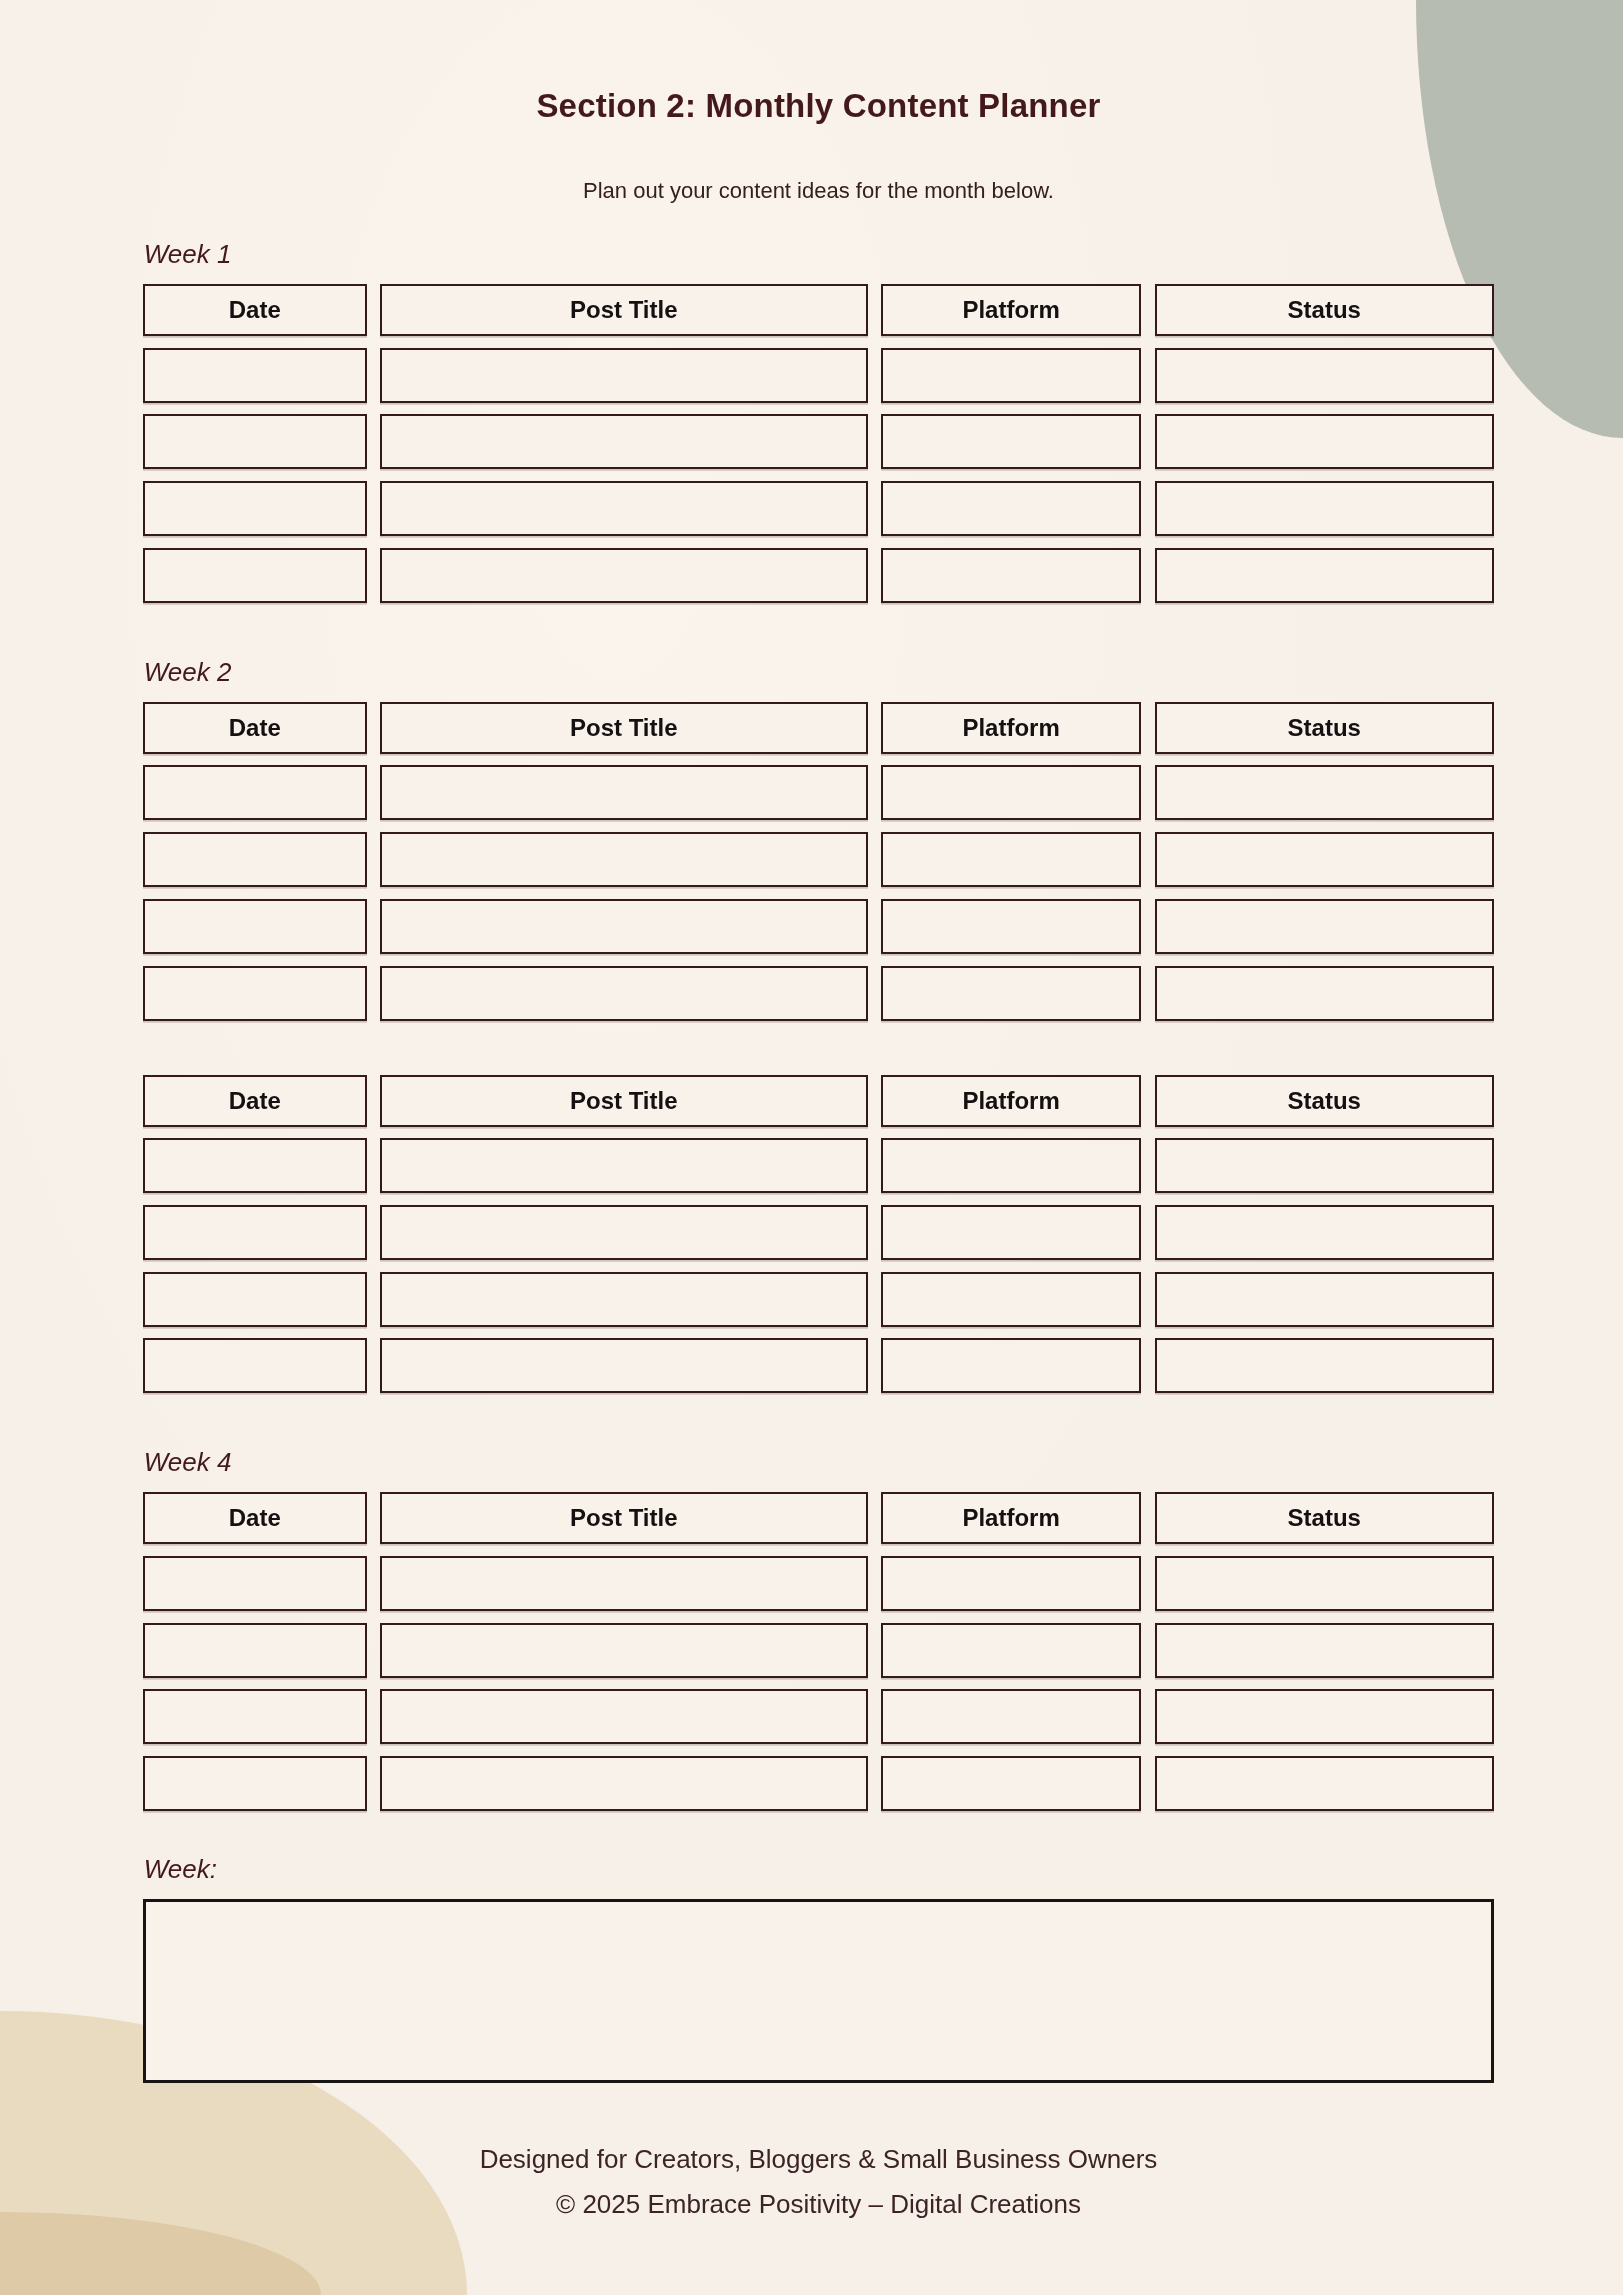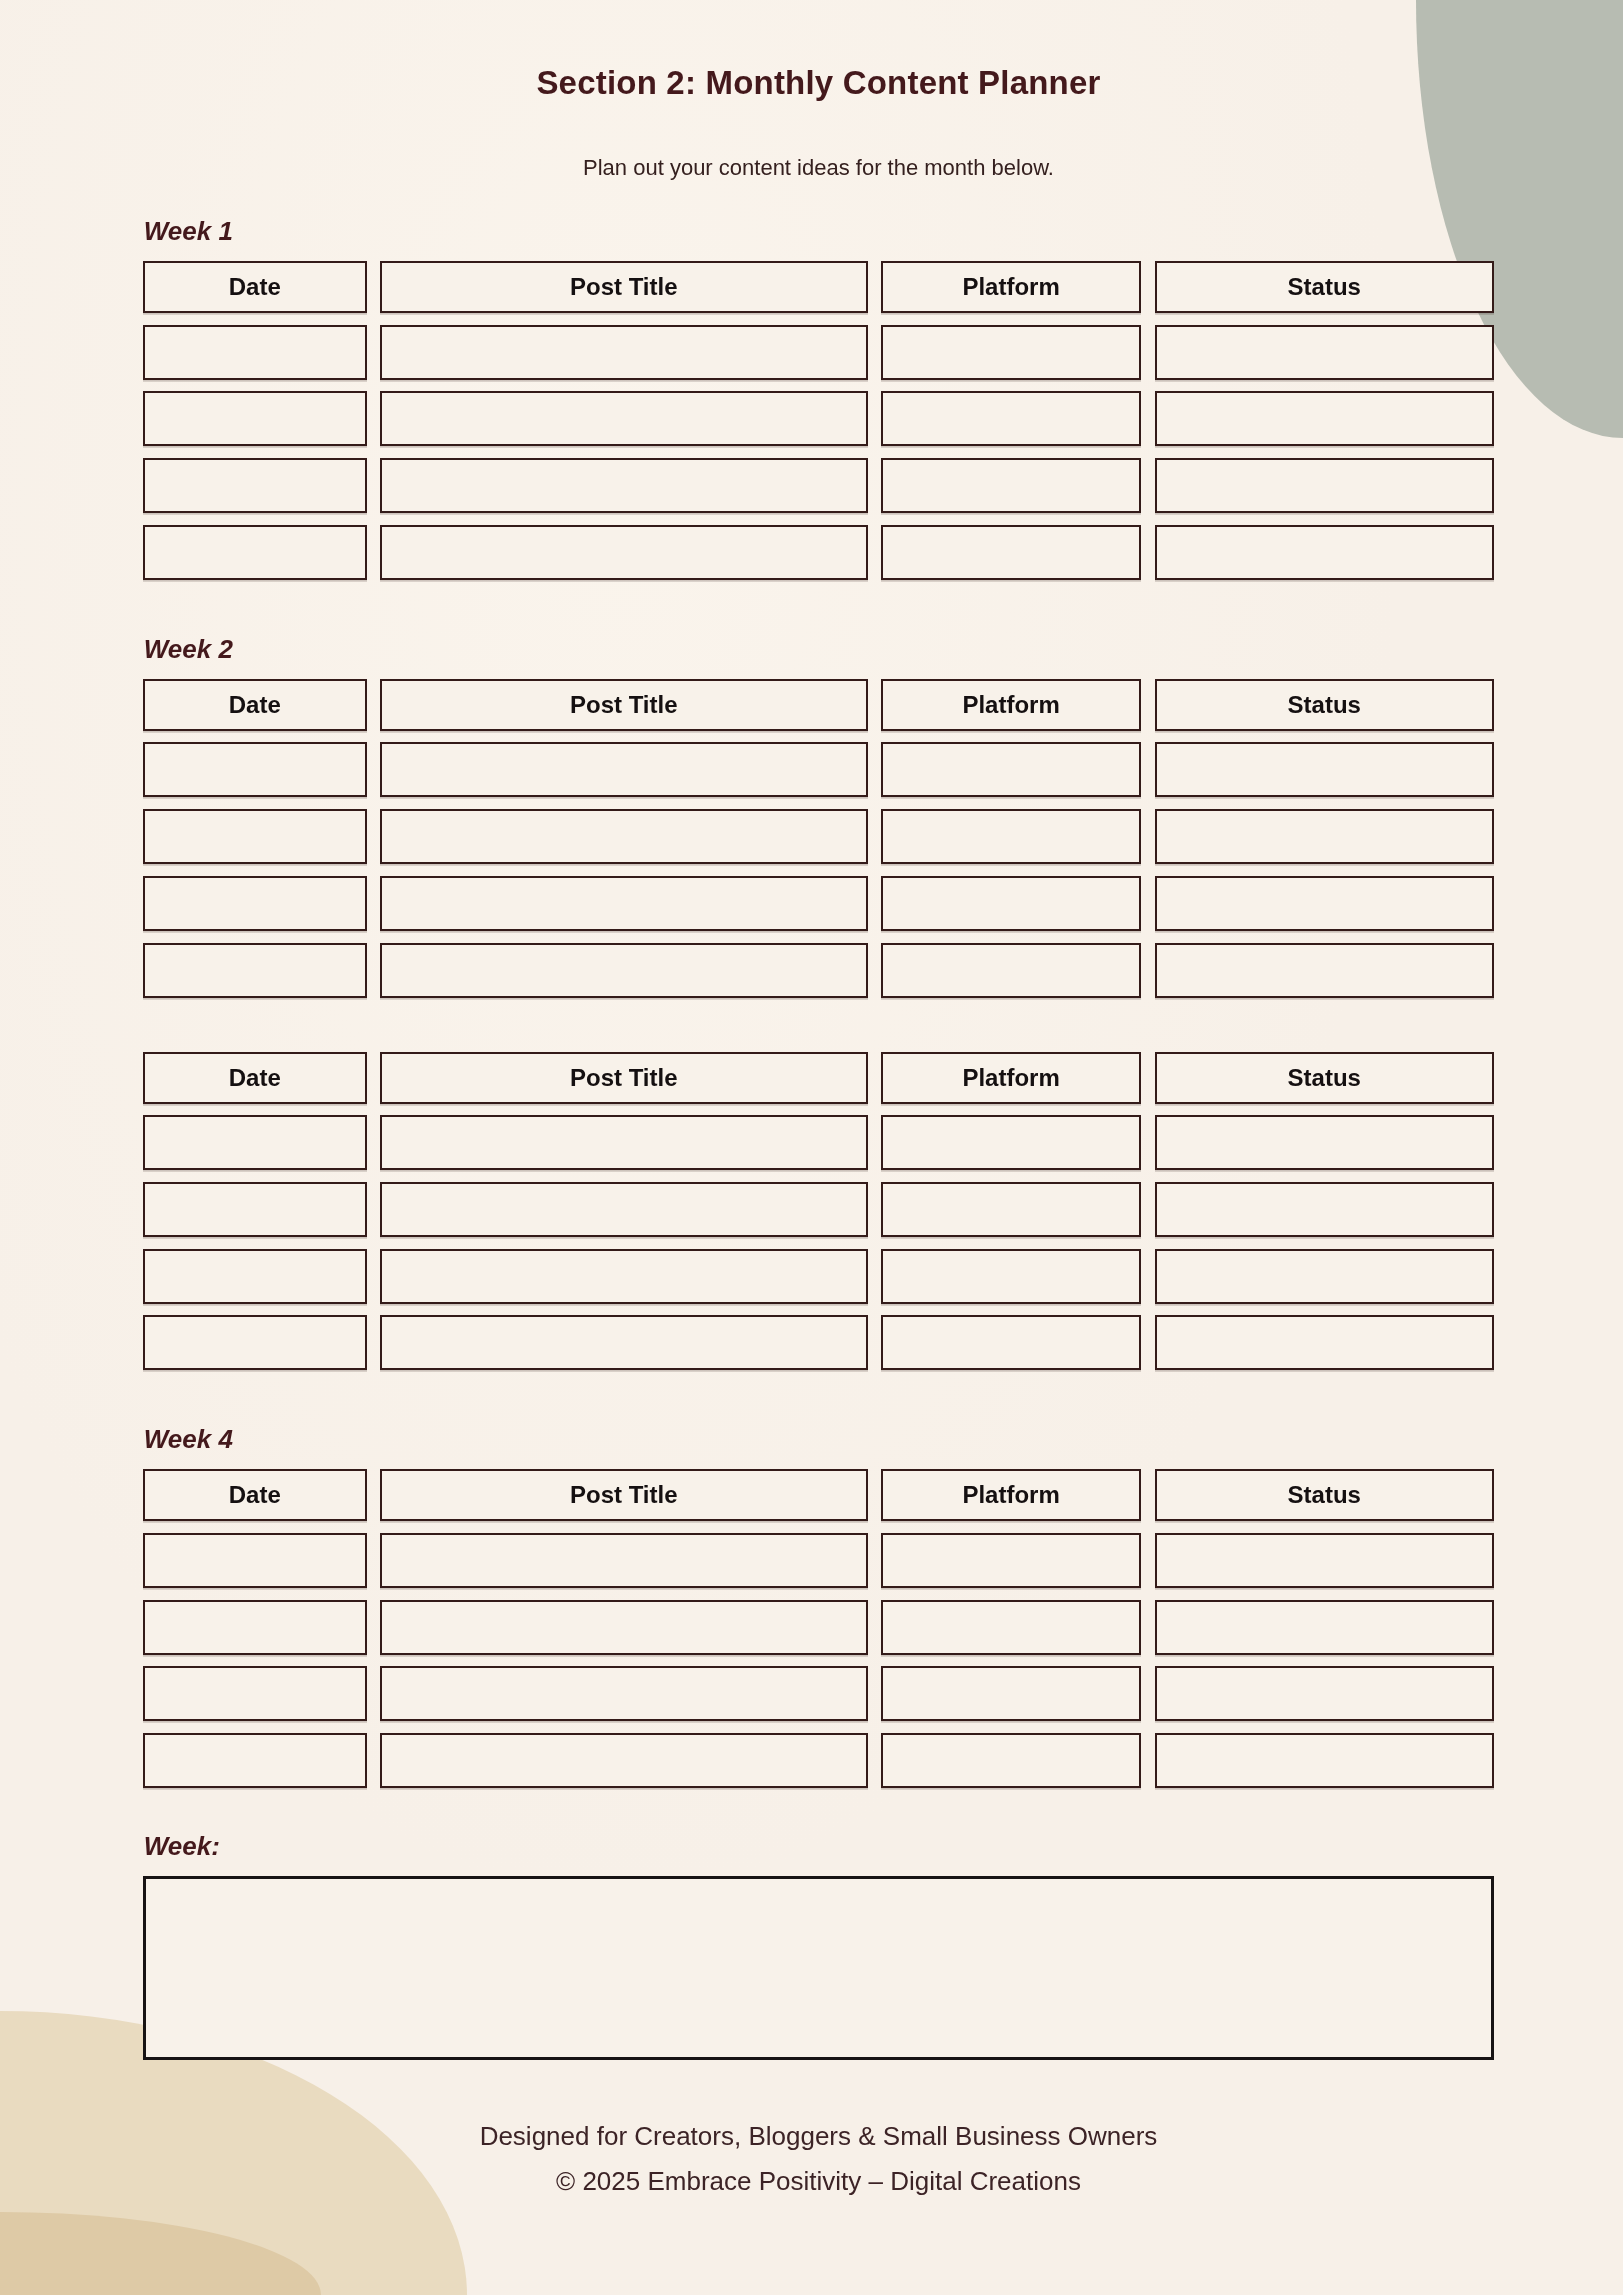--- a/index.html
+++ b/index.html
@@ -24,32 +24,32 @@
   }
   .blob{position:absolute;pointer-events:none;}
   .blob-sage{top:0;right:0;width:207px;height:438px;background:var(--sage);
     border-bottom-left-radius:100% 100%;}
   .blob-tan{bottom:0;left:0;width:467px;height:284px;background:var(--tan-light);
     border-top-right-radius:100% 100%;}
   .blob-tan-dark{bottom:0;left:0;width:321px;height:83px;background:var(--tan-dark);
     border-top-right-radius:100% 100%;}
   .content{position:relative;width:1351px;margin-left:143px;}
   .page-title{
-    margin:0;padding-top:64px;font-size:33px;line-height:37px;font-weight:bold;
+    margin:0;padding-top:87px;font-size:33px;line-height:37px;font-weight:bold;
     text-align:center;color:var(--accent);letter-spacing:0.2px;
   }
   .page-subtitle{
     margin:52px 0 33px;font-size:22px;line-height:30px;font-weight:400;
     text-align:center;color:var(--subtle-text);
   }
   .week-block{margin-top:54px;}
   .week-block:first-of-type{margin-top:0;}
   .week-label,.notes-label{
     margin:0 0 15px 0.8px;font-size:26px;line-height:30px;font-style:italic;
-    font-weight:bold;color:var(--accent);
+    font-weight:normal;color:var(--accent);
   }
   .week-table{
     display:grid;grid-template-columns:268fr 585fr 312fr 407fr;
     column-gap:13.3px;row-gap:11.7px;
   }
   .cell{
     height:55px;background:var(--cell-bg);border:2.5px solid var(--cell-border);
     box-shadow:0 1.7px 0 rgba(52,27,25,.22);
   }
   .cell.header{

